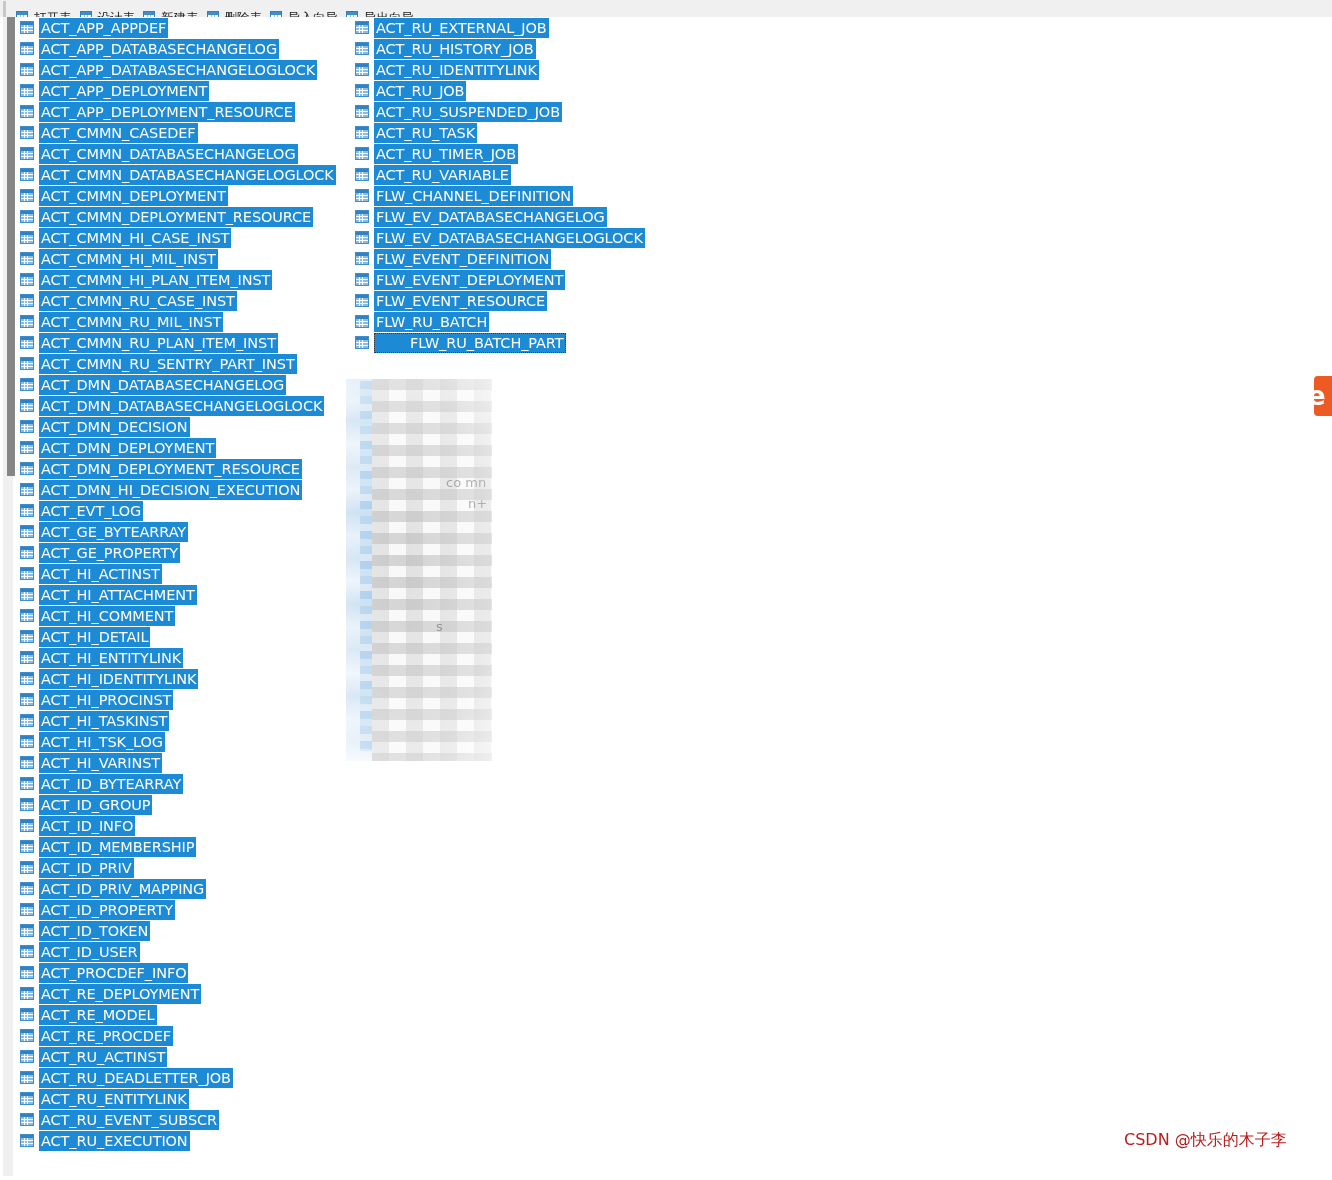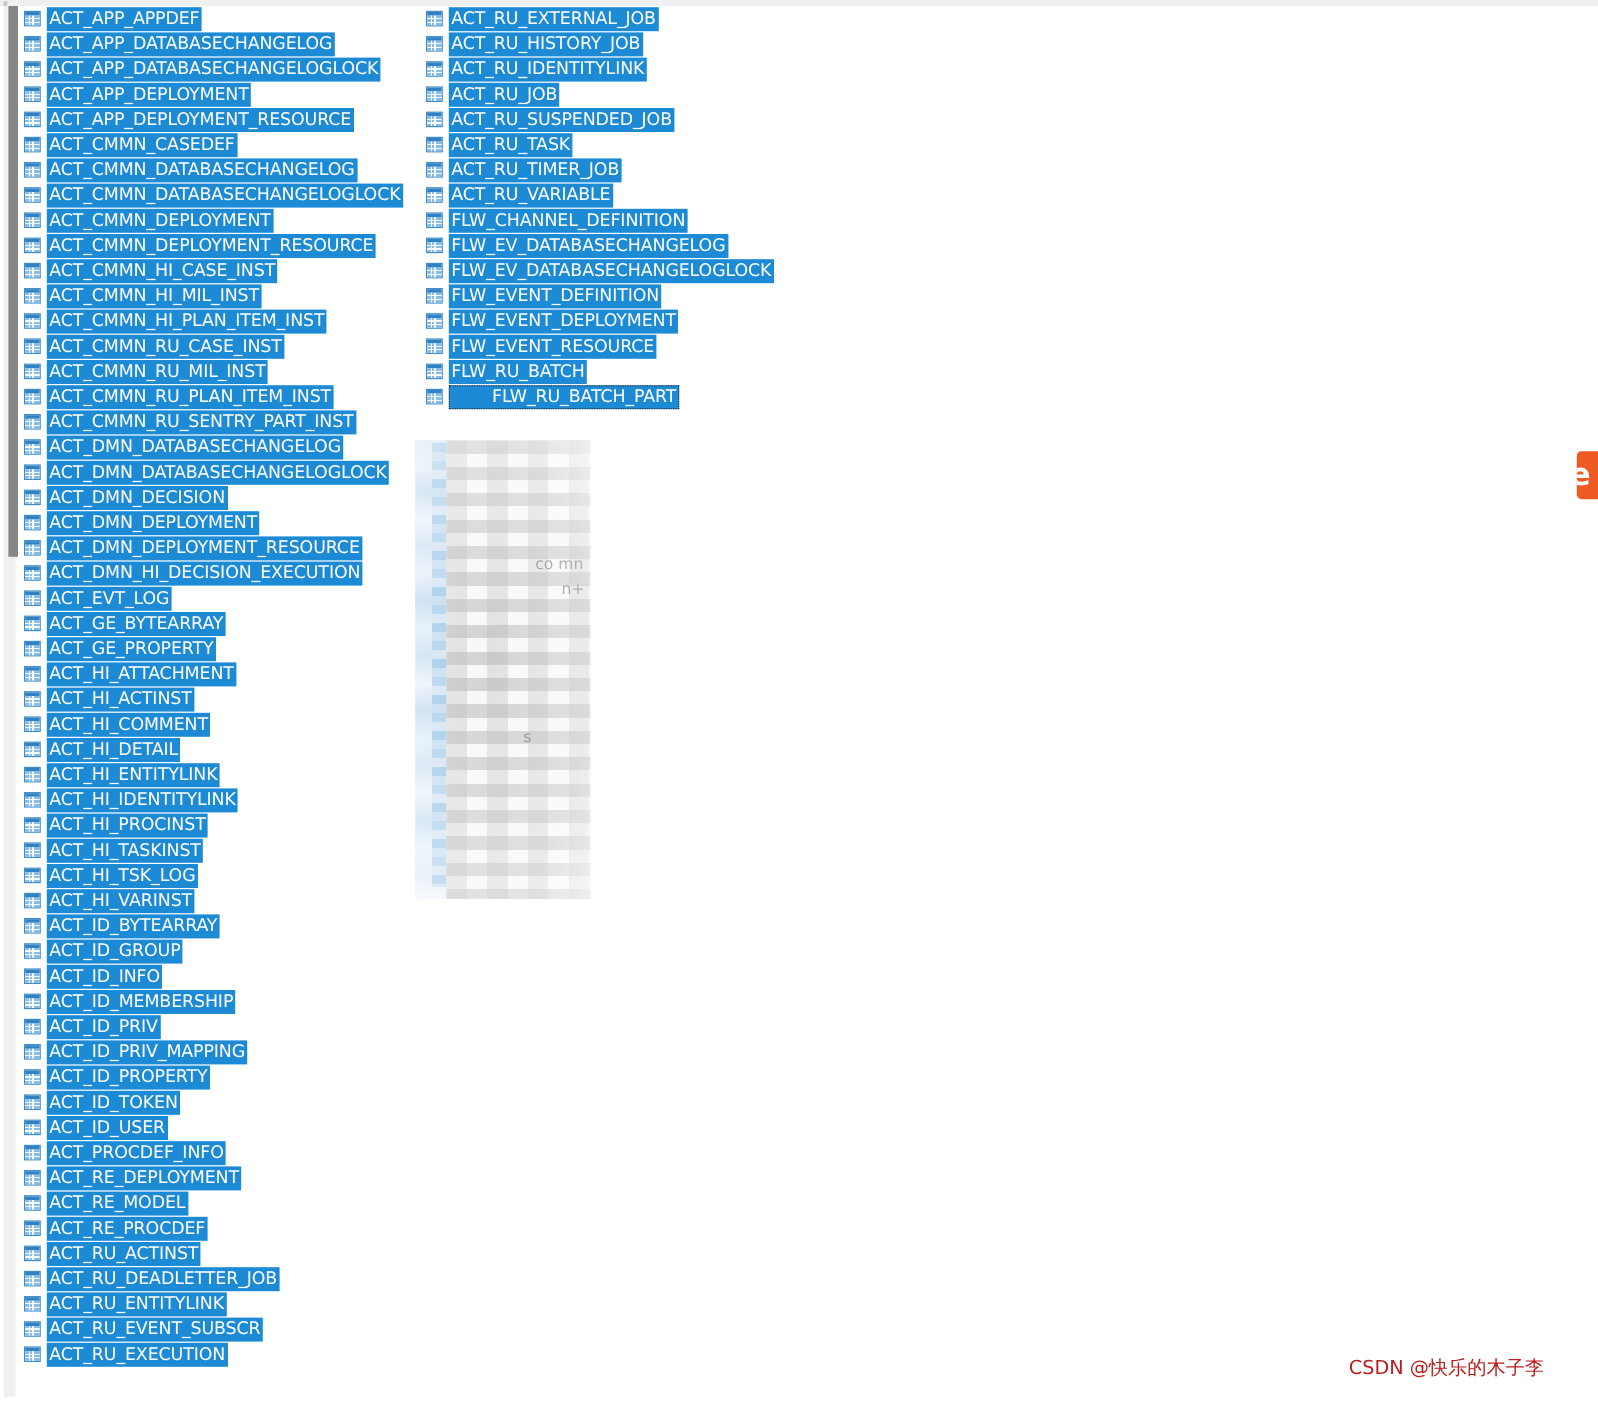--- a/index.html
+++ b/index.html
@@ -98,21 +98,21 @@
     color: #fff;
     font-size: 7px;
     line-height: 8px;
     text-align: center;
     font-family: "DejaVu Sans", sans-serif;
   }
 
   
   .list-area {
     position: absolute;
-    left: 0; top: 5px;
+    left: 0; top: 17px;
     width: 1332px; height: 1159px;
     background: #ffffff;
   }
   .scroll-track {
     position: absolute;
     left: 3px; top: 0;
     width: 10px; height: 1159px;
     background: #f0f0f0;
   }
   .scroll-thumb {
@@ -494,27 +494,27 @@
         <div class="t-item">
           <span class="t-icon">
             <i></i>
           </span>
           <span class="t-text">ACT_GE_PROPERTY</span>
         </div>
         <div class="t-item">
           <span class="t-icon">
             <i></i>
           </span>
+          <span class="t-text">ACT_HI_ACTINST</span>
+        </div>
+        <div class="t-item">
+          <span class="t-icon">
+            <i></i>
+          </span>
           <span class="t-text">ACT_HI_ATTACHMENT</span>
-        </div>
-        <div class="t-item">
-          <span class="t-icon">
-            <i></i>
-          </span>
-          <span class="t-text">ACT_HI_ACTINST</span>
         </div>
         <div class="t-item">
           <span class="t-icon">
             <i></i>
           </span>
           <span class="t-text">ACT_HI_COMMENT</span>
         </div>
         <div class="t-item">
           <span class="t-icon">
             <i></i>

